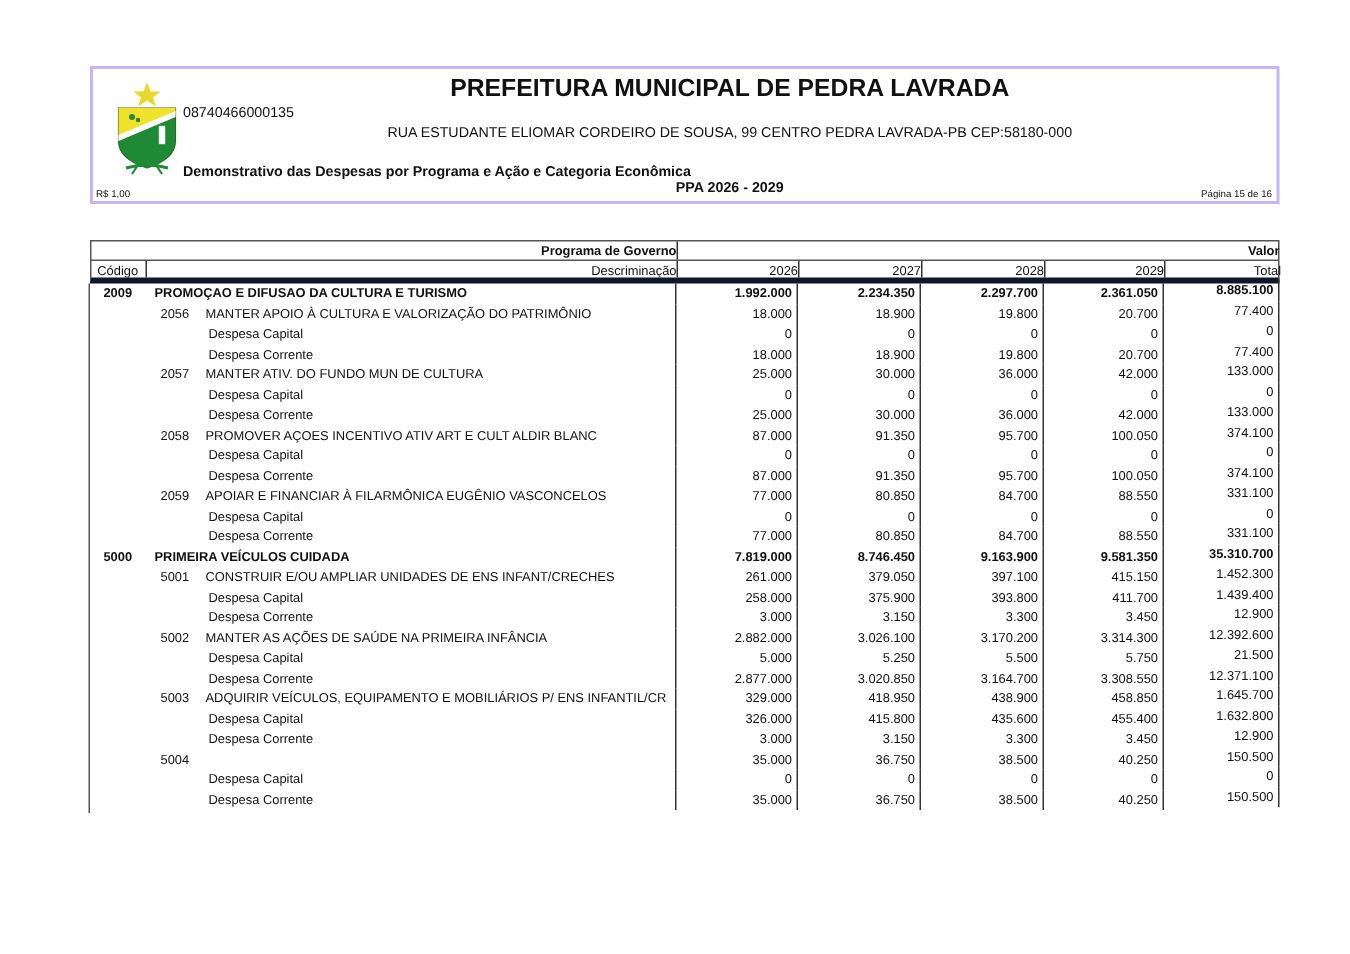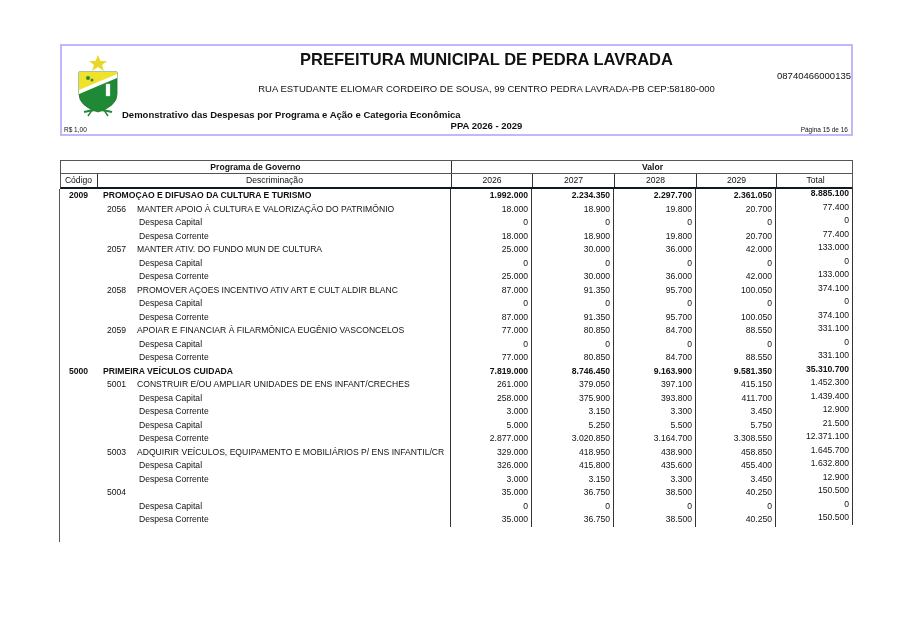--- a/index.html
+++ b/index.html
@@ -1,40 +1,40 @@
 <!DOCTYPE html>
 <html><head>
 <meta charset="utf-8">
 <style>
   html, body { margin:0; padding:0; background:#ffffff; }
   body { width:900px; height:636px; position:relative; font-family:"Liberation Sans", sans-serif; color:#111; overflow:hidden; }
   .header-box { position:absolute; left:60px; top:44px; width:793px; height:92px; border:2px solid #c4b5fd; box-sizing:border-box; }
   .logo { position:absolute; left:74px; top:54px; width:48px; height:64px; }
   .h-title { position:absolute; left:0; width:100%; top:4px; text-align:center; font-weight:bold; font-size:16.5px; padding-left:60px; box-sizing:border-box; }
-  .h-cnpj { position:absolute; left:0; width:100%; top:24px; text-align:right; font-size:9.5px; padding-left:60px; box-sizing:border-box;}
+  .h-cnpj { position:absolute; left:0; width:100%; top:24px; text-align:left; font-size:9.5px; padding-left:60px; box-sizing:border-box;}
   .h-addr { position:absolute; left:0; width:100%; top:37px; text-align:center; font-size:9.5px; padding-left:60px; box-sizing:border-box;}
   .h-sub1 { position:absolute; left:0; width:100%; top:63px; text-align:left; font-weight:bold; font-size:9.5px; padding-left:60px; box-sizing:border-box;}
   .h-sub2 { position:absolute; left:0; width:100%; top:74px; text-align:center; font-weight:bold; font-size:9.5px; padding-left:60px; box-sizing:border-box;}
   .h-currency { position:absolute; left:2px; bottom:1px; font-size:6.5px; }
   .h-page { position:absolute; right:3px; bottom:1px; font-size:6.5px; }
 
   .tbl { position:absolute; left:60px; top:160px; width:793px; }
   .row { position:relative; height:13.5px; font-size:8.6px; line-height:13.5px; }
   .hdr1 { height:14px; border-top:1px solid #555; border-bottom:1px solid #555; border-left:1px solid #555; border-right:1px solid #555; box-sizing:border-box; font-weight:bold; }
-  .hdr2 { height:15px; border-bottom:2px solid #0f172a; border-left:1px solid #555; border-right:1px solid #555; box-sizing:border-box; }
+  .hdr2 { height:15px; border-bottom:4px solid #0f172a; border-left:1px solid #555; border-right:1px solid #555; box-sizing:border-box; }
   .cell { position:absolute; top:0; height:100%; box-sizing:border-box; white-space:nowrap; overflow:hidden; }
   .vline { border-right:1px solid #333; }
   .c-code { left:0; width:37px; text-align:center; }
   .c-desc { left:37px; width:354px; }
   .c-2026 { left:391px; width:81px; text-align:right; padding-right:3px; }
   .c-2027 { left:472px; width:82px; text-align:right; padding-right:3px; }
   .c-2028 { left:554px; width:82px; text-align:right; padding-right:3px; }
   .c-2029 { left:636px; width:80px; text-align:right; padding-right:3px; }
   .c-total { left:716px; width:77px; text-align:right; padding-right:3px; }
-  .center { text-align:center; padding-right:0 !important; }
+  .center { text-align:right; padding-right:0 !important; }
   .body-left { position:absolute; left:0; top:0; bottom:0; border-left:1px solid #555; }
   .bold { font-weight:bold; }
   .desc-prog { padding-left:6px; }
   .acao-code { position:absolute; left:10px; }
   .acao-name { position:absolute; left:40px; }
   .cat-name { position:absolute; left:42px; }
   .row.data .c-total { top:-2px; }
 </style>
 </head>
 <body>
@@ -261,20 +261,32 @@
         </div>
         <div class="cell c-2026 vline">3.000</div>
         <div class="cell c-2027 vline">3.150</div>
         <div class="cell c-2028 vline">3.300</div>
         <div class="cell c-2029 vline">3.450</div>
         <div class="cell c-total vline">12.900</div>
       </div>
       <div class="row data">
         <div class="cell c-code"></div>
         <div class="cell c-desc vline">
+          <span class="acao-code">5002</span>
+          <span class="acao-name">MANTER AS AÇÕES DE SAÚDE NA PRIMEIRA INFÂNCIA</span>
+        </div>
+        <div class="cell c-2026 vline">2.882.000</div>
+        <div class="cell c-2027 vline">3.026.100</div>
+        <div class="cell c-2028 vline">3.170.200</div>
+        <div class="cell c-2029 vline">3.314.300</div>
+        <div class="cell c-total vline">12.392.600</div>
+      </div>
+      <div class="row data">
+        <div class="cell c-code"></div>
+        <div class="cell c-desc vline">
           <span class="cat-name">Despesa Capital</span>
         </div>
         <div class="cell c-2026 vline">5.000</div>
         <div class="cell c-2027 vline">5.250</div>
         <div class="cell c-2028 vline">5.500</div>
         <div class="cell c-2029 vline">5.750</div>
         <div class="cell c-total vline">21.500</div>
       </div>
       <div class="row data">
         <div class="cell c-code"></div>

